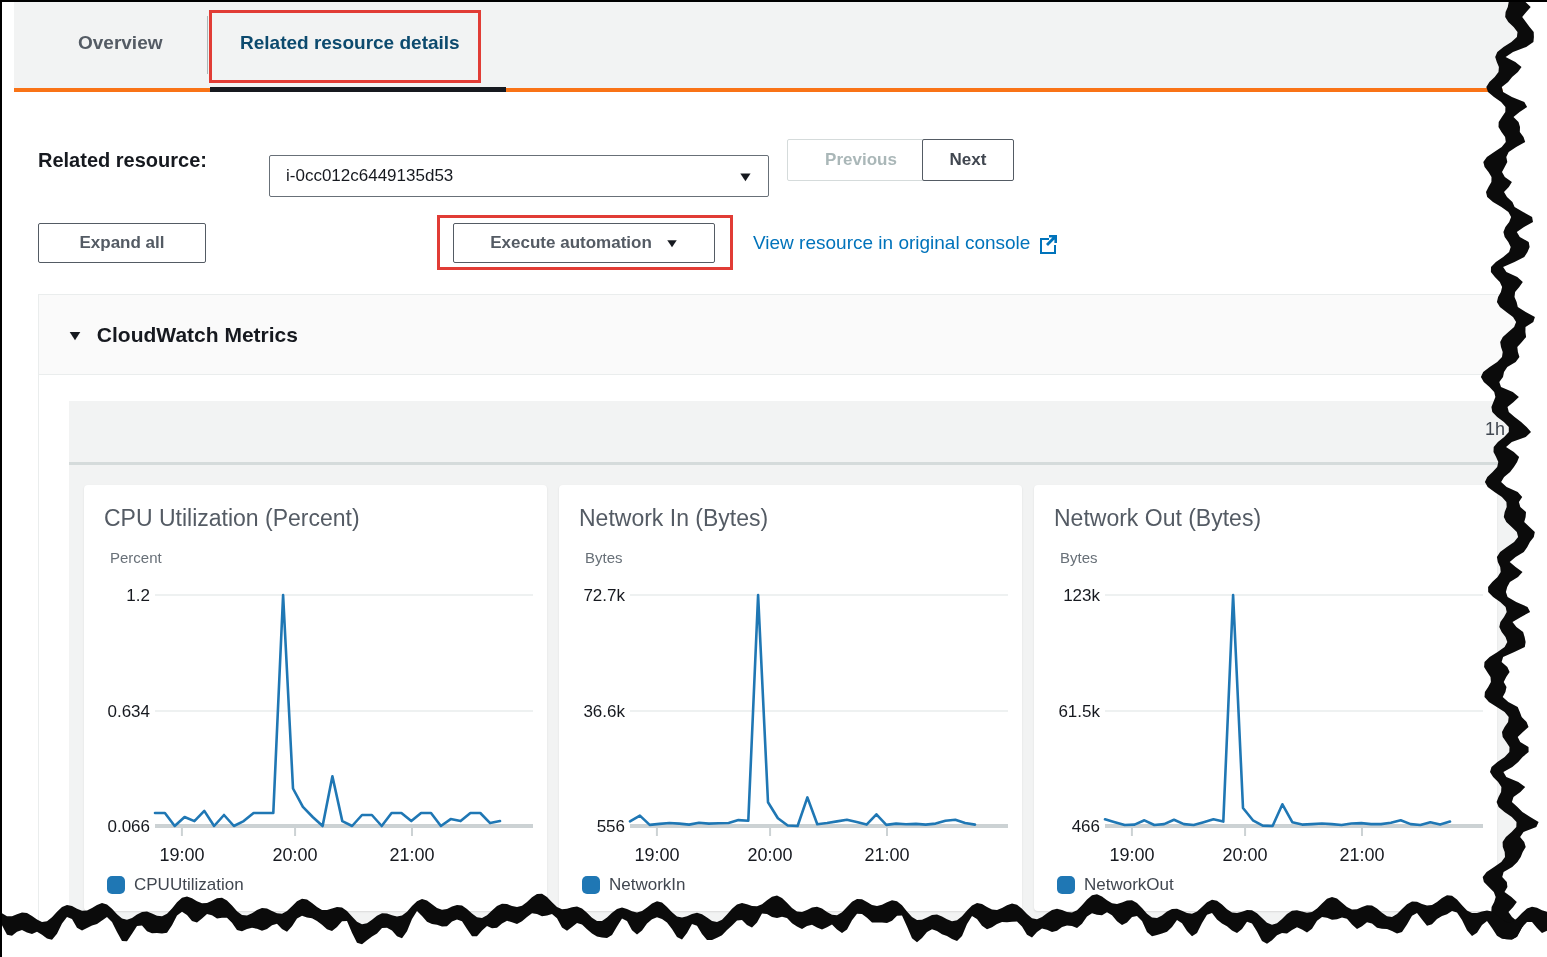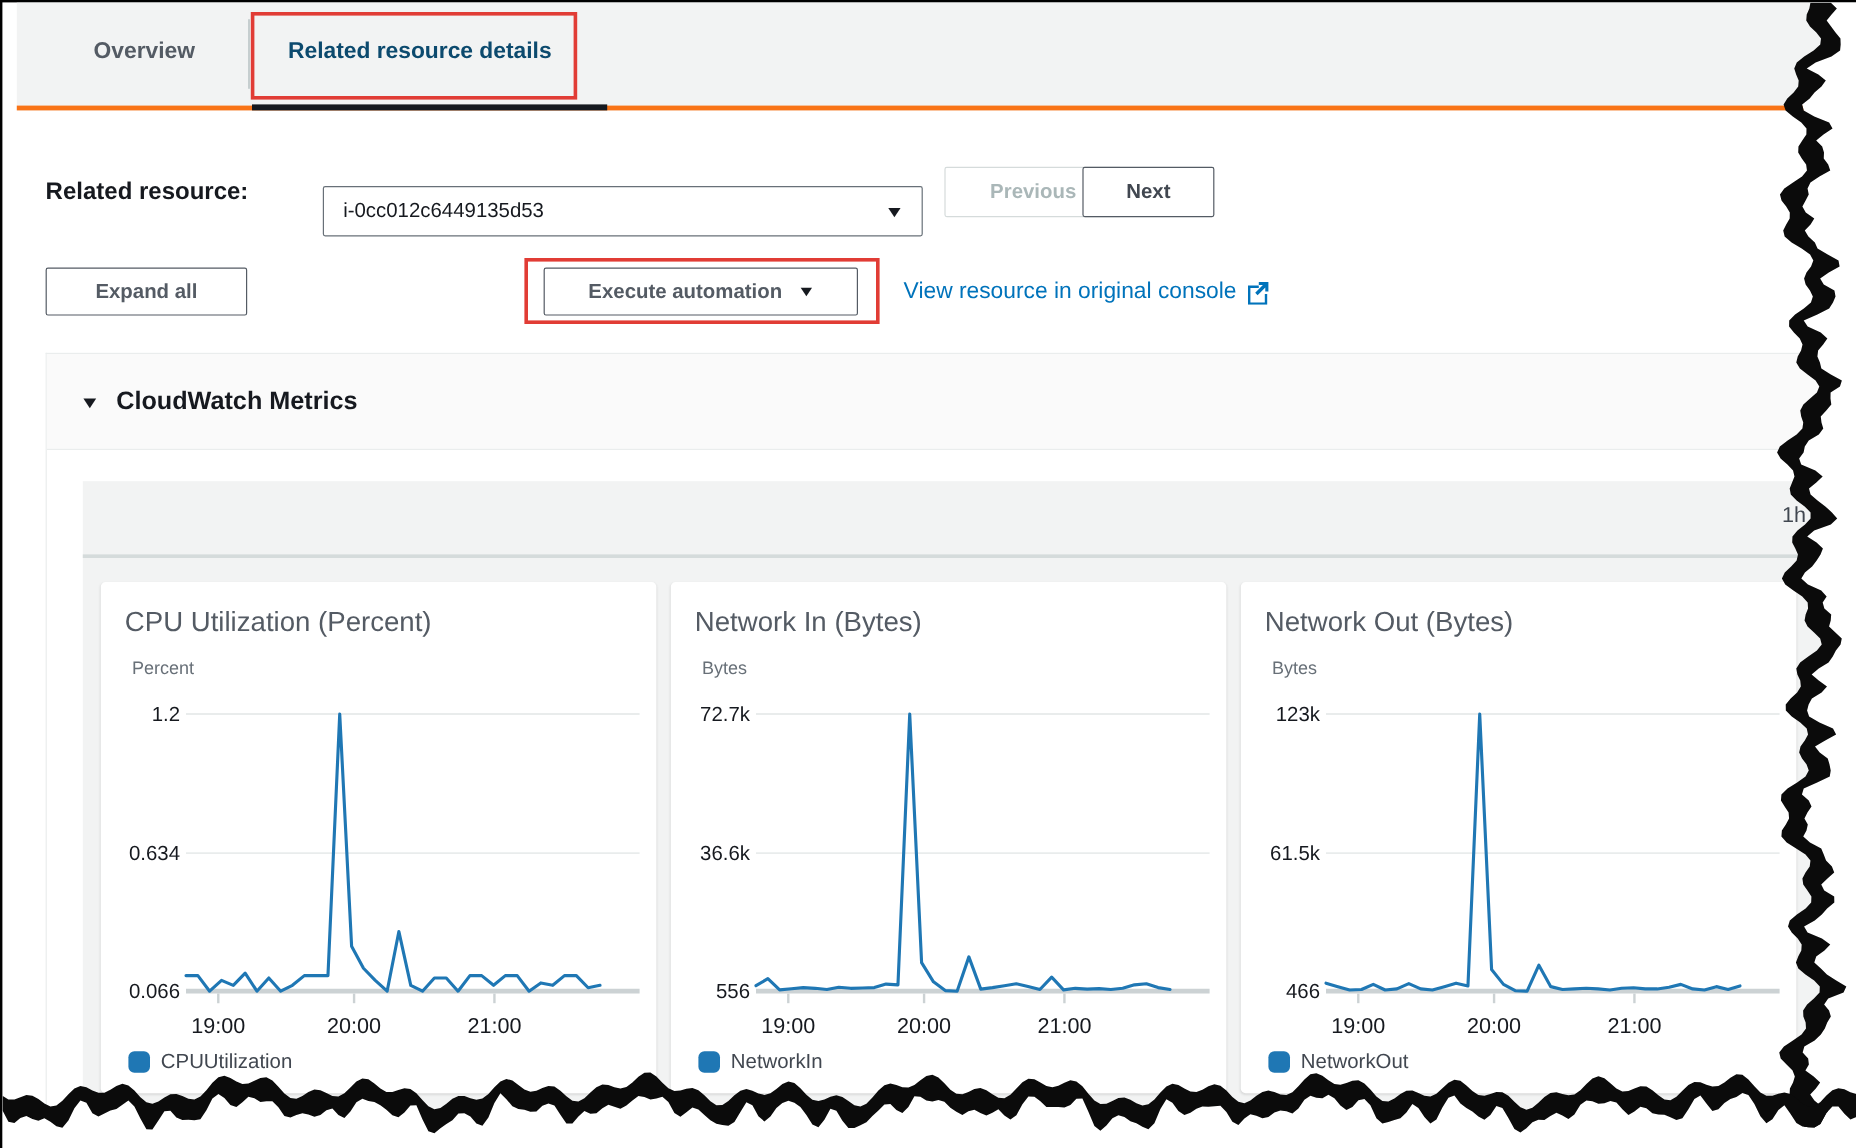--- a/index.html
+++ b/index.html
@@ -27,21 +27,21 @@
     display:flex; align-items:center; justify-content:space-between; padding:0 16px;margin-top:16px;
   }
   .rr-select .val { font-size:17px; color:#16191f; }
   .caret { font-size:13px; color:#16191f; transform:scaleX(1.35); }
   .btn {
     position:absolute; top:137px; height:42px; background:#fff; border:1px solid #545b64; border-radius:2px;
     font-family:"Liberation Sans",sans-serif; font-size:17px; font-weight:bold; color:#545b64; cursor:pointer;
     display:flex; align-items:center; justify-content:center;
   }
   .btn-previous { left:785px; width:148px; border-color:#d5dbdb; color:#aab7b8; cursor:default; }
-  .btn-next { left:900px; width:110px; color:#414750; }
+  .btn-next { left:920px; width:92px; color:#414750; }
   
   .btn-row { top:221px; height:40px; }
   .btn-expand { left:36px; width:168px; }
   .btn-open { left:222px; width:196px; }
   .btn-exec { left:451px; width:262px; gap:14px; }
   .btn-exec .caret { font-size:12px; }
   .console-link { position:absolute; left:751px; top:221px; height:40px; display:flex; align-items:center; gap:8px;
     font-size:19px; color:#0073bb; cursor:pointer; text-decoration:none; }
   
   .panel { position:absolute; left:36px; top:292px; right:0; bottom:0; background:#fff; border:1px solid #eaeded; border-right:none; border-bottom:none; }

